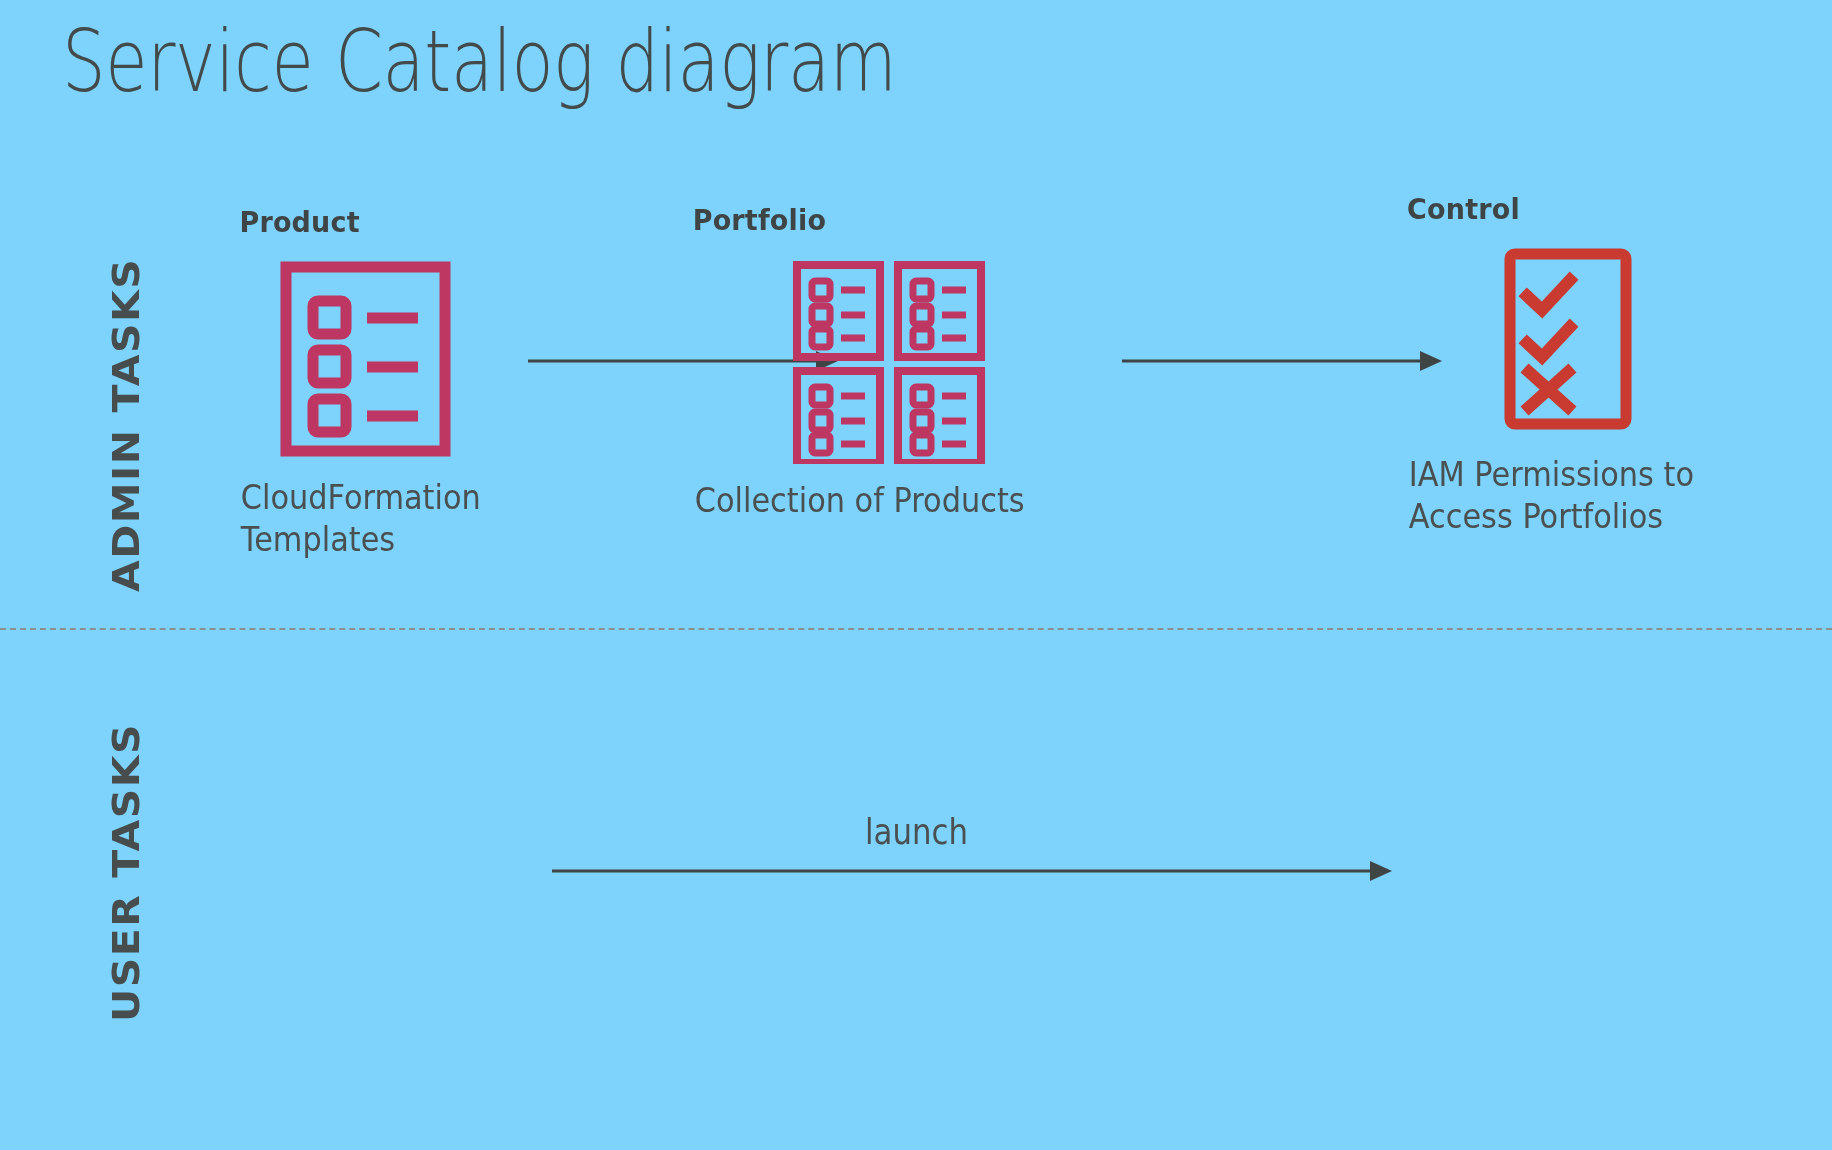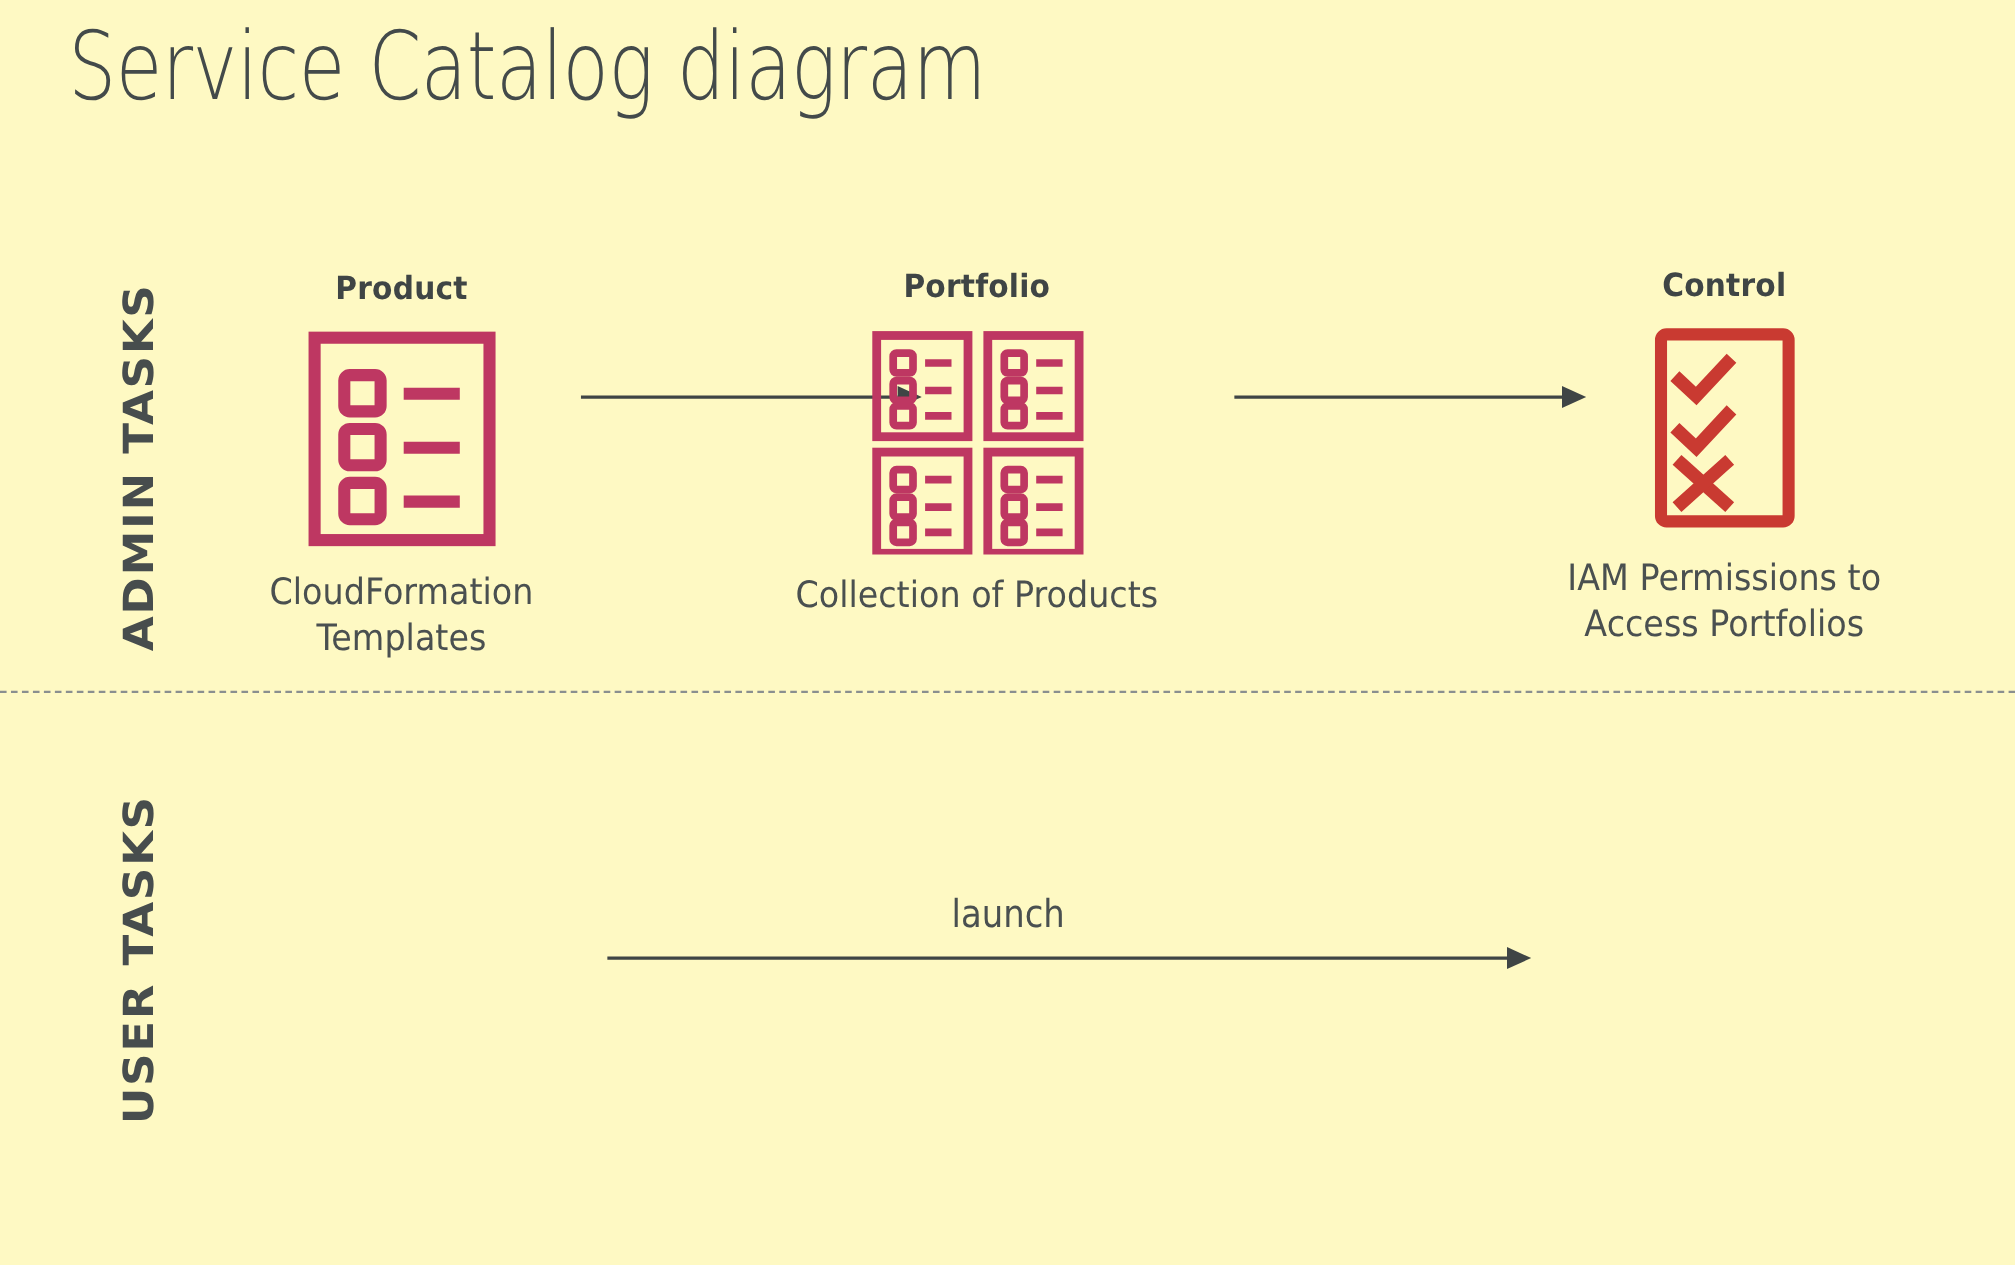--- a/index.html
+++ b/index.html
@@ -7,21 +7,21 @@
     padding: 0;
     background: #ffffff;
   }
   body {
     font-family: "DejaVu Sans", sans-serif;
   }
   #stage {
     position: relative;
     width: 1832px;
     height: 1150px;
-    background: #fef9c3;
+    background: #7dd3fc;
     overflow: hidden;
   }
 
   
   .page-title {
     position: absolute;
     left: 62px;
     top: 18px;
     font-family: "DejaVu Sans", sans-serif;
     font-size: 86px;
@@ -62,22 +62,21 @@
     left: 0;
     top: 628px;
     width: 1832px;
     height: 0;
     border-top: 2px dashed #8a8f8f;
   }
 
   
   .node {
     position: absolute;
-    text-align: center;
-    margin-top: 40px;
+    text-align: left;
   }
   .node-title {
     font-family: "DejaVu Sans", sans-serif;
     font-weight: 700;
     font-size: 29px;
     color: #3f4545;
     letter-spacing: 0.2px;
     white-space: nowrap;
     transform: scaleX(0.93);
   }
@@ -197,21 +196,21 @@
     <div class="node-caption" style="margin-top:16px;">Collection of Products</div>
   </div>
 
   <div class="arrow" style="left:1122px; top:348px;">
     <svg width="320" height="26" viewBox="0 0 320 26">
       <line x1="0" y1="13" x2="298" y2="13" stroke="#3f4545" stroke-width="3"></line>
       <polygon points="298,3 320,13 298,23" fill="#3f4545"></polygon>
     </svg>
   </div>
 
-  <div class="node" style="left:1395px; top:202px; width:345px;">
+  <div class="node" style="left:1395px; top:192px; width:345px;">
     <div class="node-title">Control</div>
     <div class="icon-wrap" style="margin-top:22px;">
       <svg width="128" height="182" viewBox="0 0 128 182" aria-hidden="true">
         <rect x="6" y="6" width="116" height="170" rx="5" fill="none" stroke="#C93A31" stroke-width="11"></rect>
         <polyline points="23,48 38,62 66,32" fill="none" stroke="#C93A31" stroke-width="12" stroke-linecap="square" stroke-linejoin="miter"></polyline>
         <polyline points="23,95 38,109 66,79" fill="none" stroke="#C93A31" stroke-width="12" stroke-linecap="square" stroke-linejoin="miter"></polyline>
         <line x1="25" y1="124" x2="64" y2="159" stroke="#C93A31" stroke-width="12" stroke-linecap="square"></line>
         <line x1="64" y1="124" x2="25" y2="159" stroke="#C93A31" stroke-width="12" stroke-linecap="square"></line>
       </svg>
     </div>

